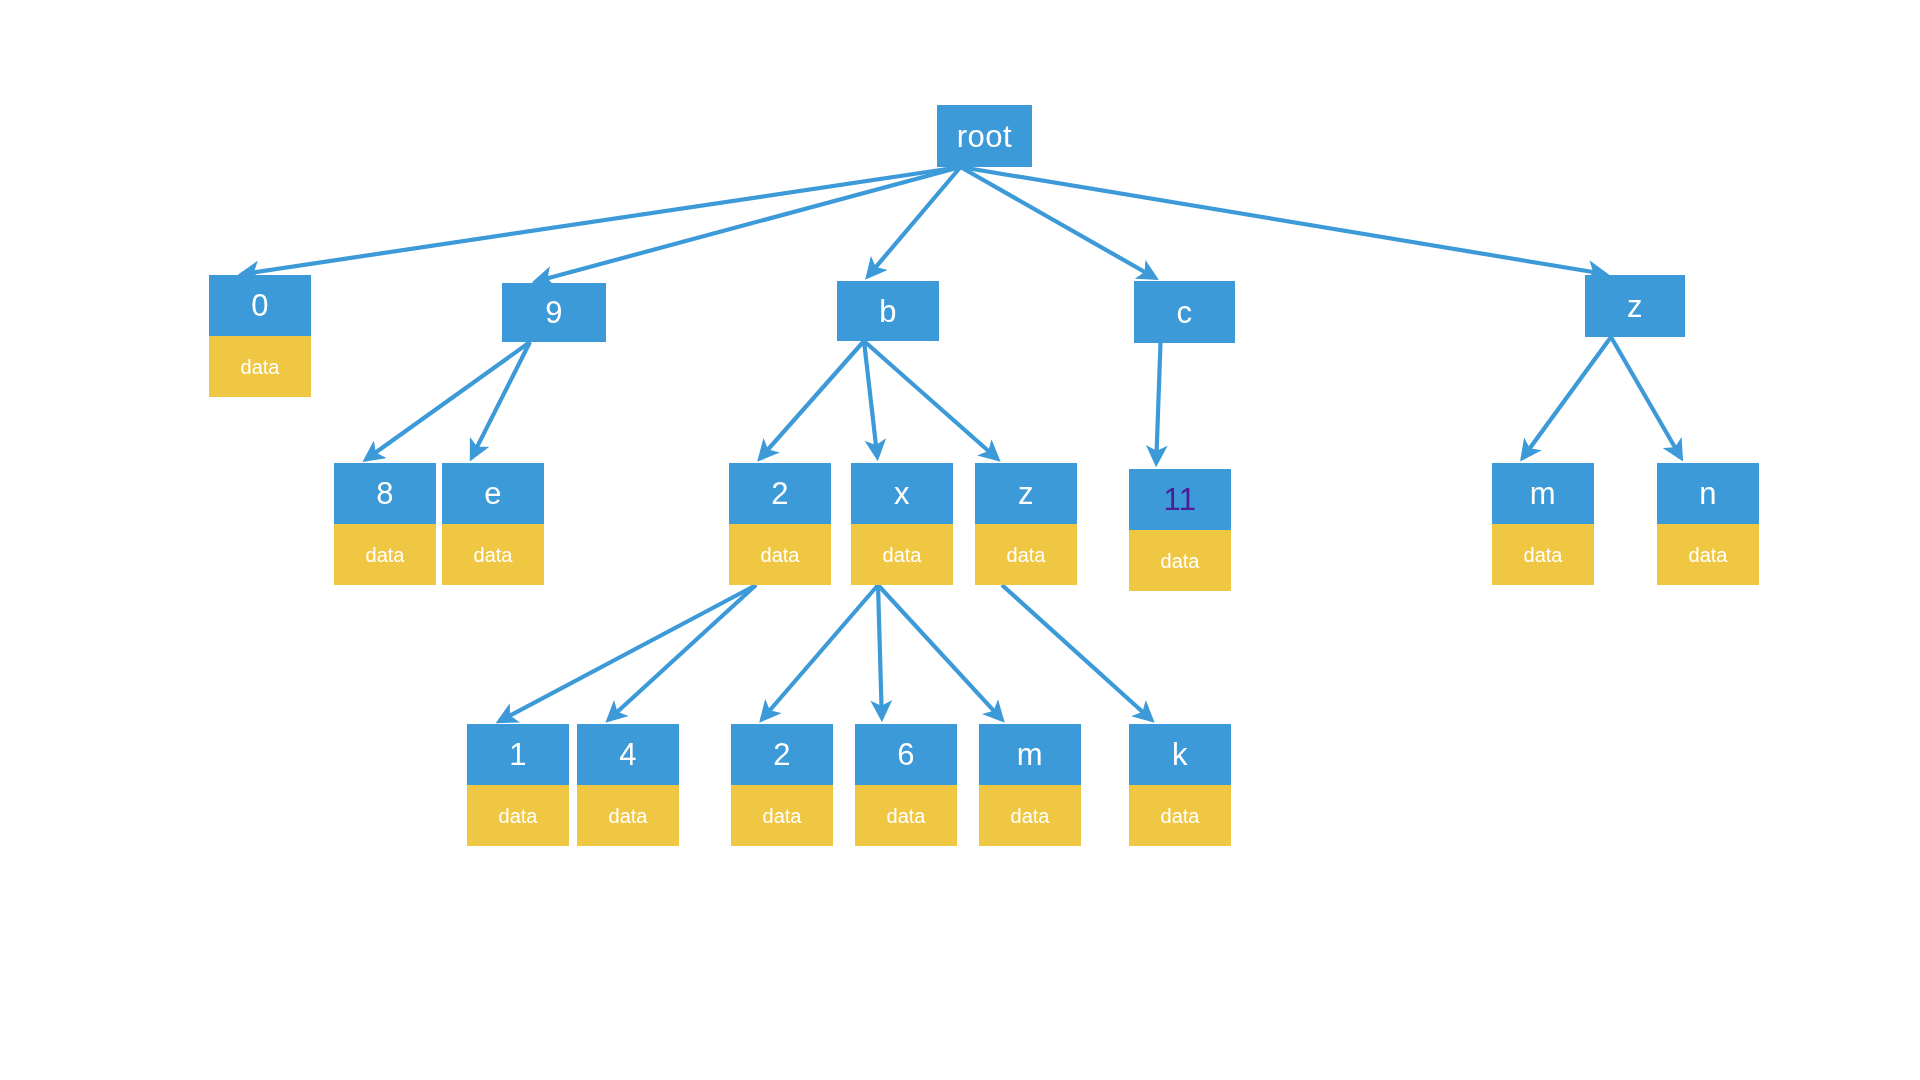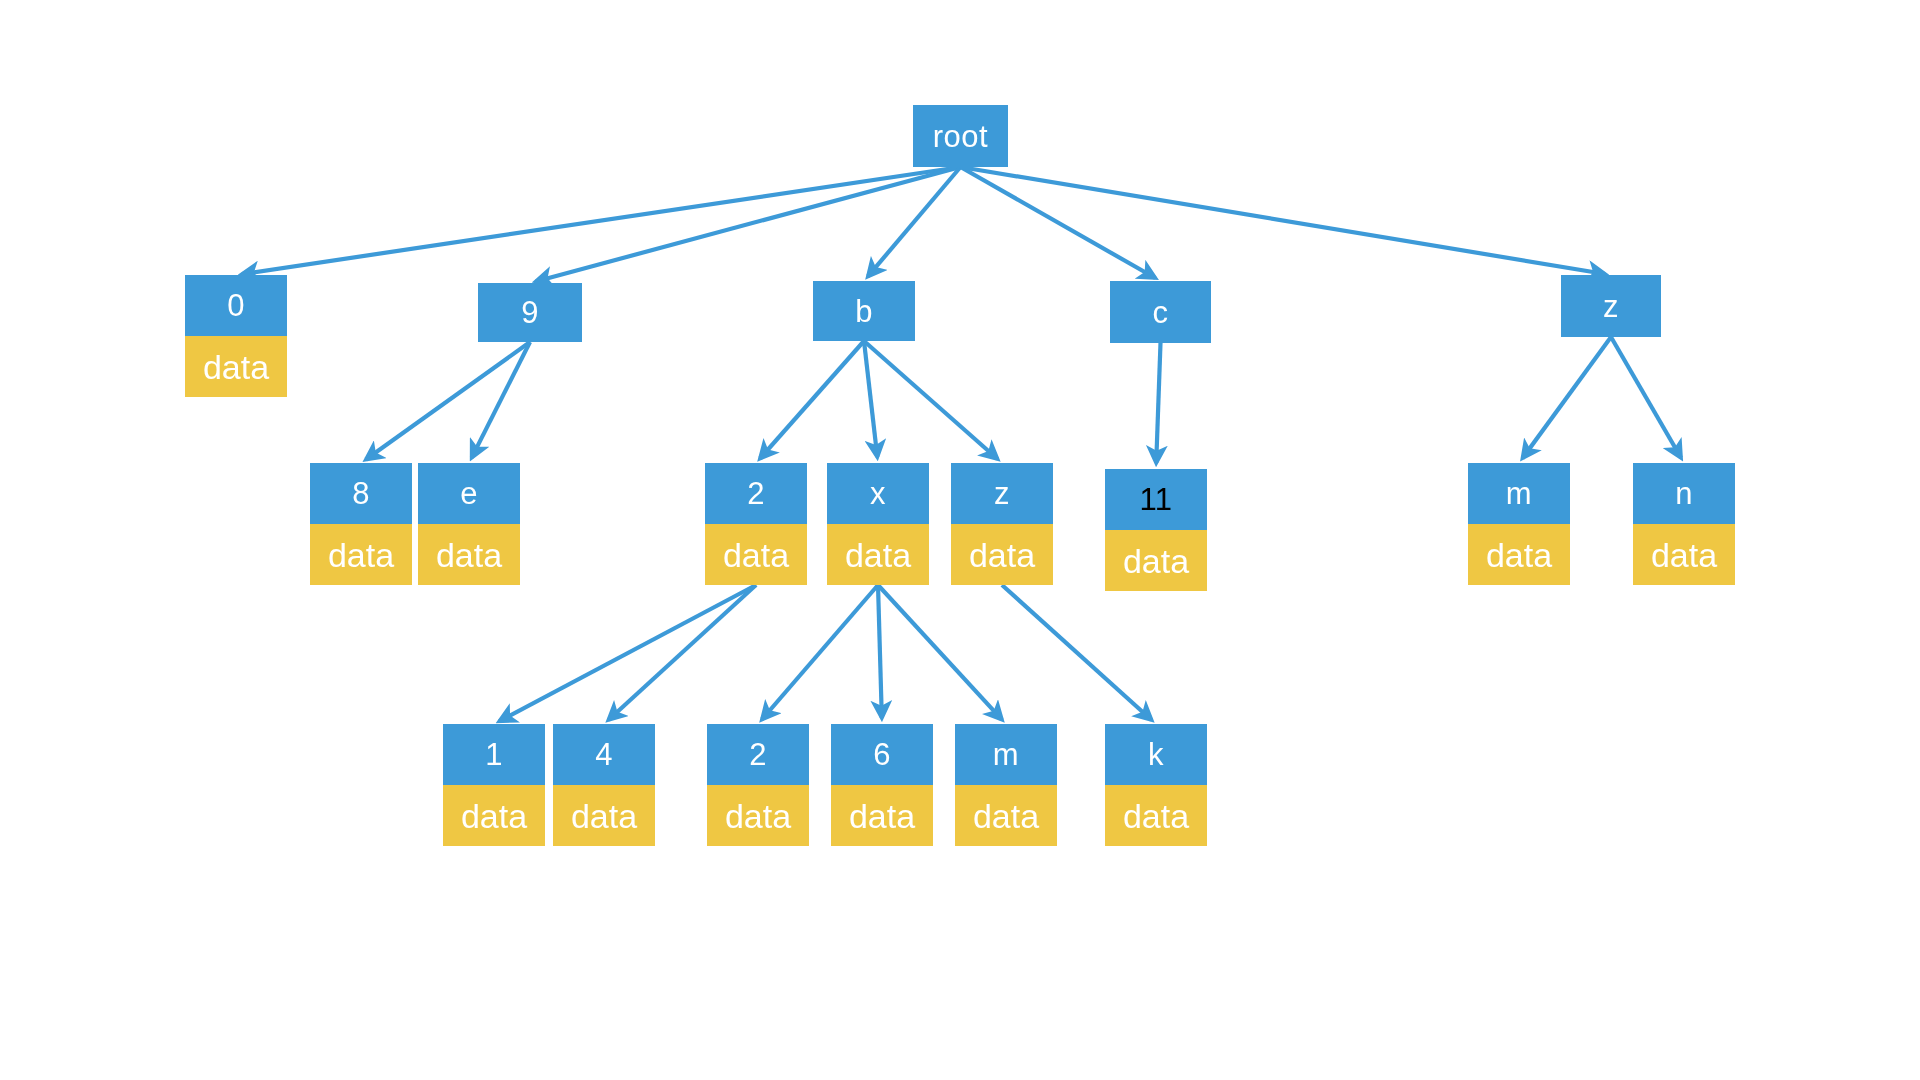--- a/index.html
+++ b/index.html
@@ -23,40 +23,41 @@
   svg#tree-canvas {
     position: absolute;
     left: 0; top: 0;
     width: 1920px;
     height: 1080px;
     display: block;
   }
   .node-box {
     position: absolute;
     box-sizing: border-box;
+    margin-left: 24px;
   }
   .node-key {
     background: #3d9ad8;
     color: #ffffff;
     display: flex;
     align-items: center;
     justify-content: center;
     font-size: 31px;
     line-height: 1;
     font-family: "Liberation Sans", sans-serif;
     font-weight: 400;
     letter-spacing: 0.5px;
   }
   .node-data {
     background: #efc743;
     color: #ffffff;
     display: flex;
     align-items: center;
     justify-content: center;
-    font-size: 34px;
+    font-size: 20px;
     line-height: 1;
     font-family: "Liberation Sans", sans-serif;
     font-weight: 400;
   }
   
   #brand-logo {
     position: absolute;
     left: 42px;
     top: 984px;
     display: flex;
@@ -147,21 +148,21 @@
       </div>
       <div class="node-box" style="left: 827px; top: 463px; width: 102px;">
         <div class="node-key" style="height: 61px; background: rgb(61, 154, 216); color: rgb(255, 255, 255);">x</div>
         <div class="node-data" style="height: 61px; background: rgb(239, 199, 67); color: rgb(255, 255, 255);">data</div>
       </div>
       <div class="node-box" style="left: 951px; top: 463px; width: 102px;">
         <div class="node-key" style="height: 61px; background: rgb(61, 154, 216); color: rgb(255, 255, 255);">z</div>
         <div class="node-data" style="height: 61px; background: rgb(239, 199, 67); color: rgb(255, 255, 255);">data</div>
       </div>
       <div class="node-box" style="left: 1105px; top: 469px; width: 102px;">
-        <div class="node-key" style="height: 61px; background: rgb(61, 154, 216); color: #000000;">11</div>
+        <div class="node-key" style="height: 61px; background: rgb(61, 154, 216); color: #4c1d95;">11</div>
         <div class="node-data" style="height: 61px; background: rgb(239, 199, 67); color: rgb(255, 255, 255);">data</div>
       </div>
       <div class="node-box" style="left: 1468px; top: 463px; width: 102px;">
         <div class="node-key" style="height: 61px; background: rgb(61, 154, 216); color: rgb(255, 255, 255);">m</div>
         <div class="node-data" style="height: 61px; background: rgb(239, 199, 67); color: rgb(255, 255, 255);">data</div>
       </div>
       <div class="node-box" style="left: 1633px; top: 463px; width: 102px;">
         <div class="node-key" style="height: 61px; background: rgb(61, 154, 216); color: rgb(255, 255, 255);">n</div>
         <div class="node-data" style="height: 61px; background: rgb(239, 199, 67); color: rgb(255, 255, 255);">data</div>
       </div>

